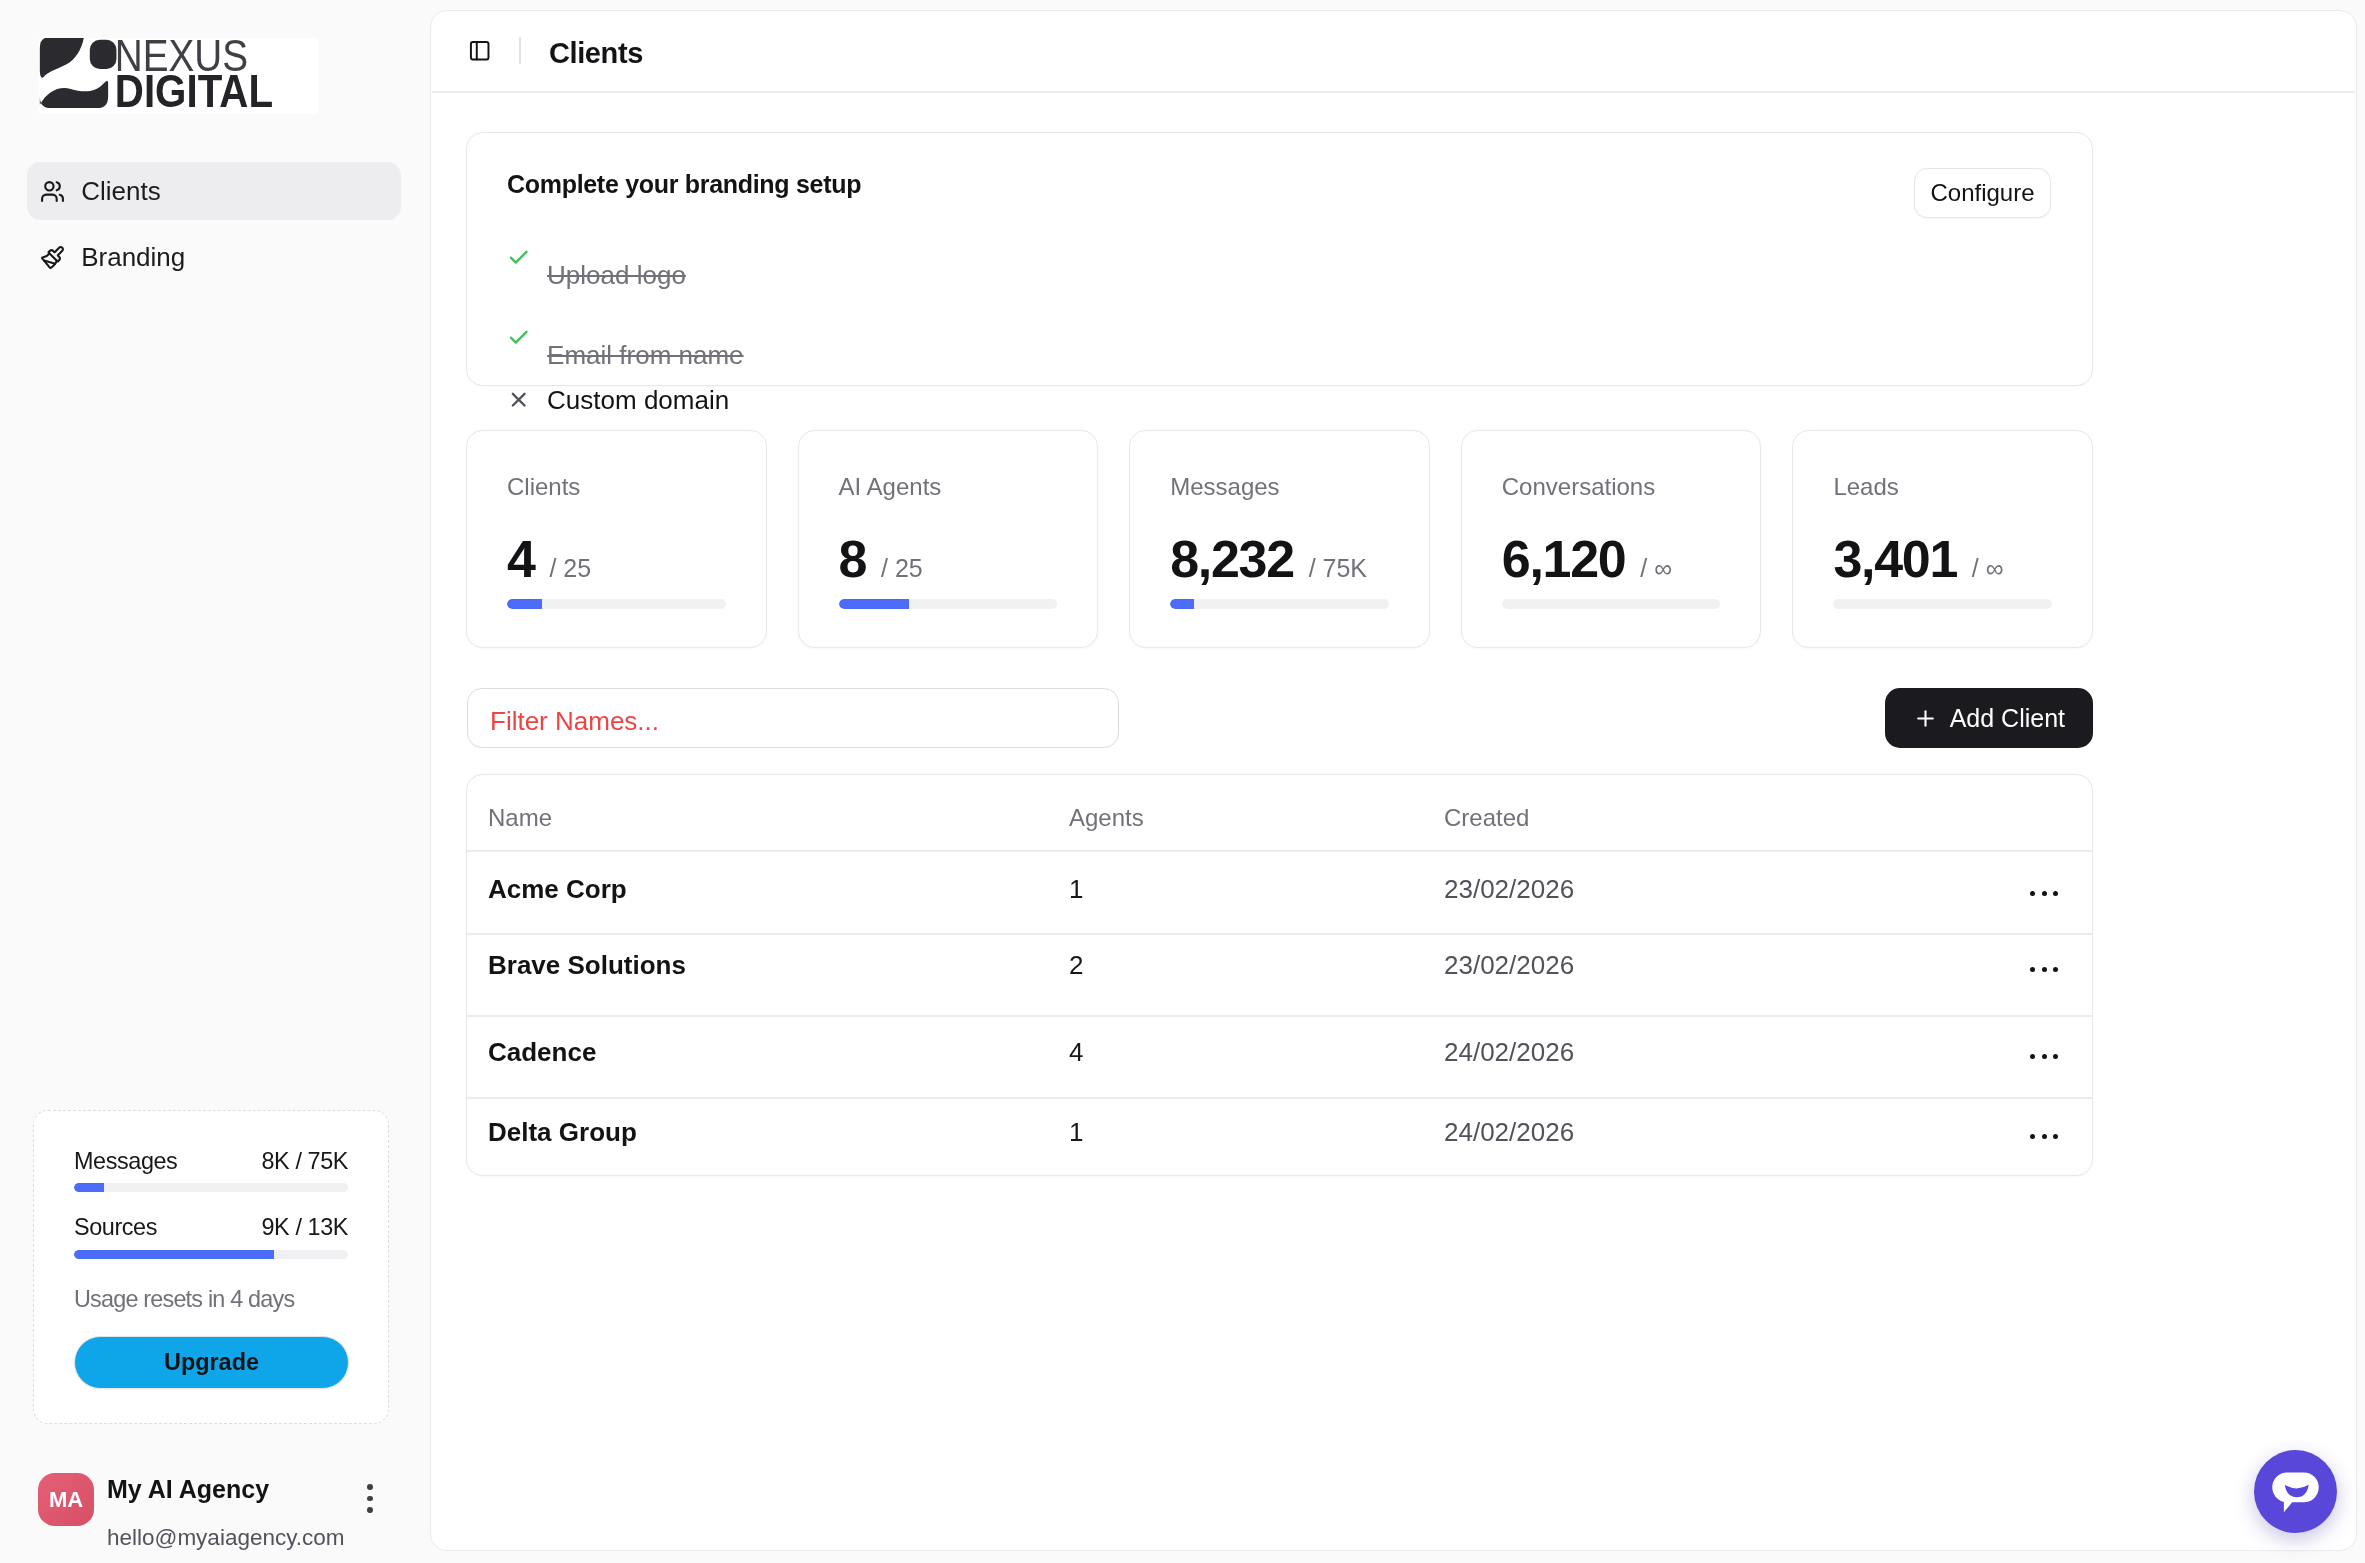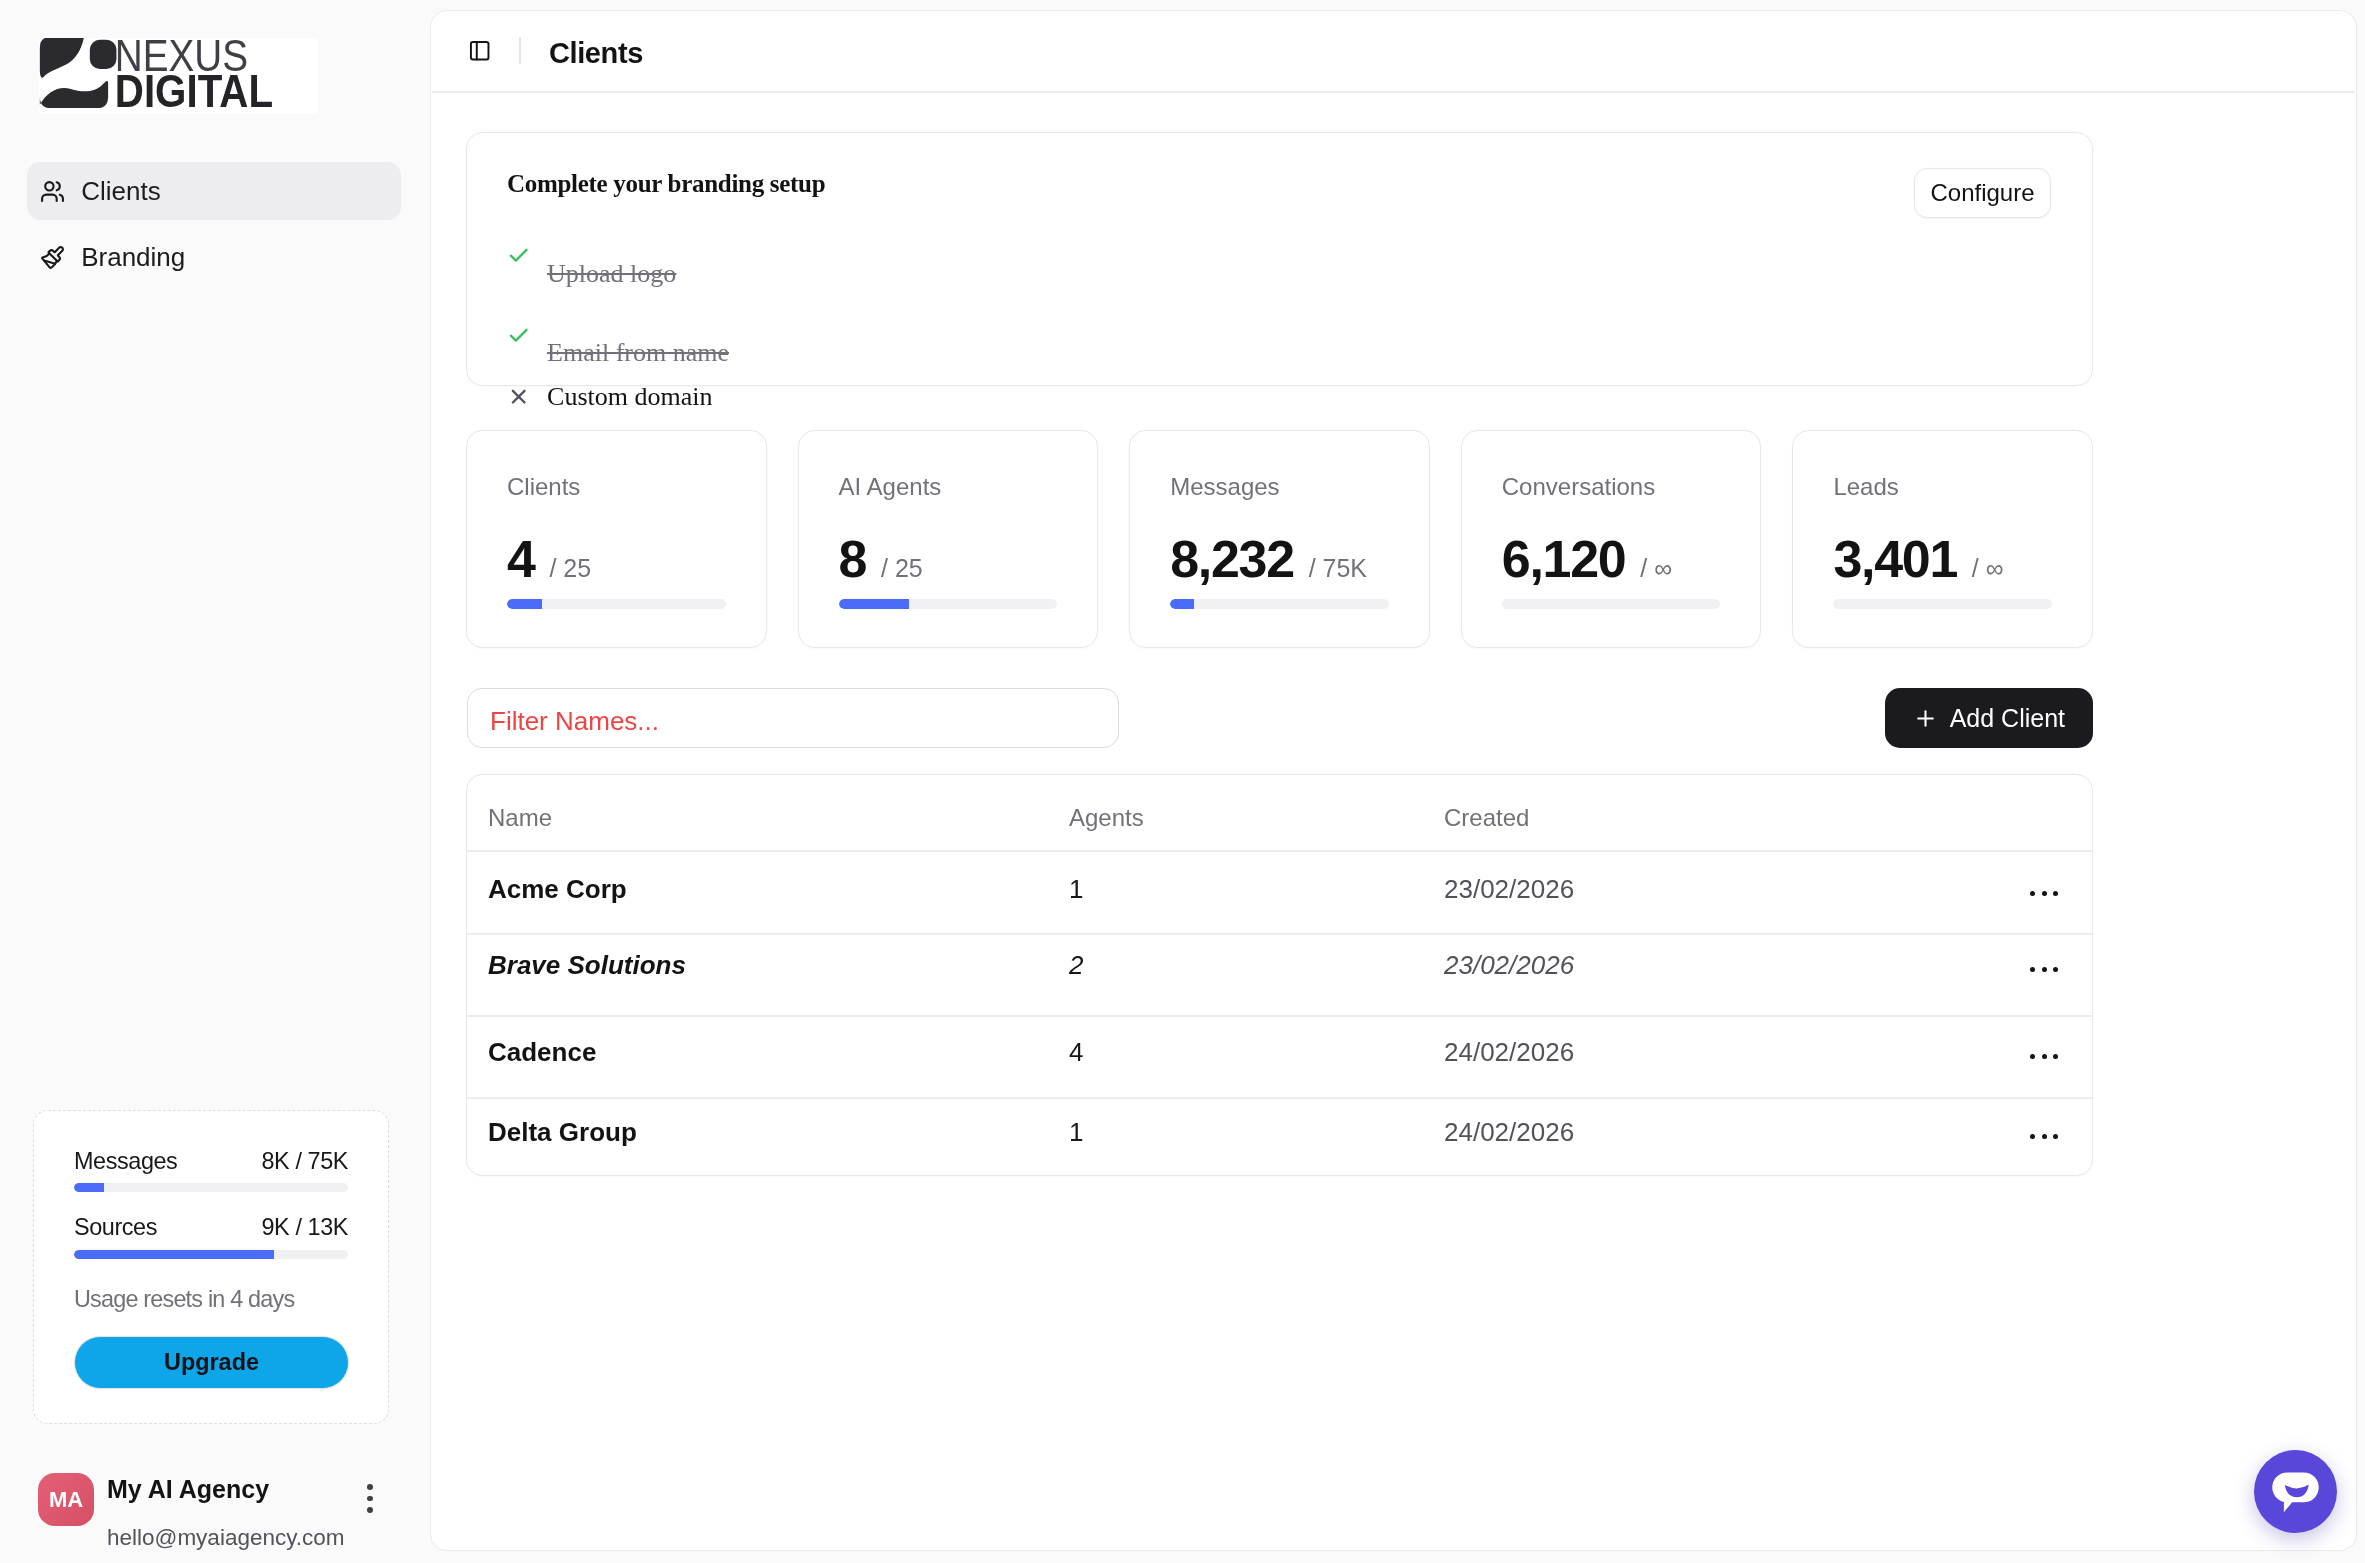--- a/index.html
+++ b/index.html
@@ -29,21 +29,21 @@
   
   .panel { left:430px; top:10px; width:1927px; height:1541px; background:#fff; border:1.7px solid #ebebee; border-radius:16.7px; }
 
   .hicon { left:468px; top:39px; }
   .hdiv { left:519px; top:37px; width:1.7px; height:27px; background:#e4e4e7; }
   .htitle { left:549px; top:37px; font-size:29px; font-weight:bold; color:#131316; letter-spacing:-0.4px; }
   .hline { left:432px; top:91px; width:1923px; height:1.7px; background:#ececef; }
 
   .card { background:#fff; border:1.7px solid #e8e8eb; border-radius:16.7px; box-shadow:0 0.8px 2.5px rgba(0,0,0,.03); }
 
-  .bcard { left:466px; top:132px; width:1627px; height:254px; padding:37px 40px;font-family:Liberation Serif, serif; }
+  .bcard { left:466px; top:132px; width:1627px; height:254px; padding:37px 40px; }
   .btitle { font-size:25px; font-weight:bold; color:#131316; letter-spacing:-0.3px; }
   .bitem { display:flex; align-items:center; gap:16.7px; margin-top:13.3px; }
   .bitem .txt { font-size:26px; }
   .done { color:#71717a; text-decoration:line-through;margin-top:36px; }
   .todo { color:#131316; }
   .configure { left:1914px; top:168px; width:137px; height:50px; border-radius:13.3px; border:1.7px solid #e6e6e9; background:#fff; display:flex; align-items:center; justify-content:center; font-size:24px; color:#131316; box-shadow:0 0.8px 1.7px rgba(0,0,0,.05); }
 
   .stats { left:466px; top:430px; width:1627px; display:flex; gap:31px; }
   .scard { flex:1; height:218px; padding:42px 40px; }
   .slabel { font-size:24px; color:#71717a; }
@@ -225,21 +225,21 @@
     <span class="c1 tname">Acme Corp</span>
     <span class="c2 tval">1</span>
     <span class="c3 tdate">23/02/2026</span>
     <span class="c4 hdots">
         <i></i>
         <i></i>
         <i></i>
       </span>
   </div>
   <div class="tline" style="top:158px;"></div>
-  <div class="trow body" style="top:158px; height:72px;font-style:italic;">
+  <div class="trow body" style="top:158px; height:72px;">
     <span class="c1 tname">Brave Solutions</span>
     <span class="c2 tval">2</span>
     <span class="c3 tdate">23/02/2026</span>
     <span class="c4 hdots">
         <i></i>
         <i></i>
         <i></i>
       </span>
   </div>
   <div class="tline" style="top:240px;"></div>

